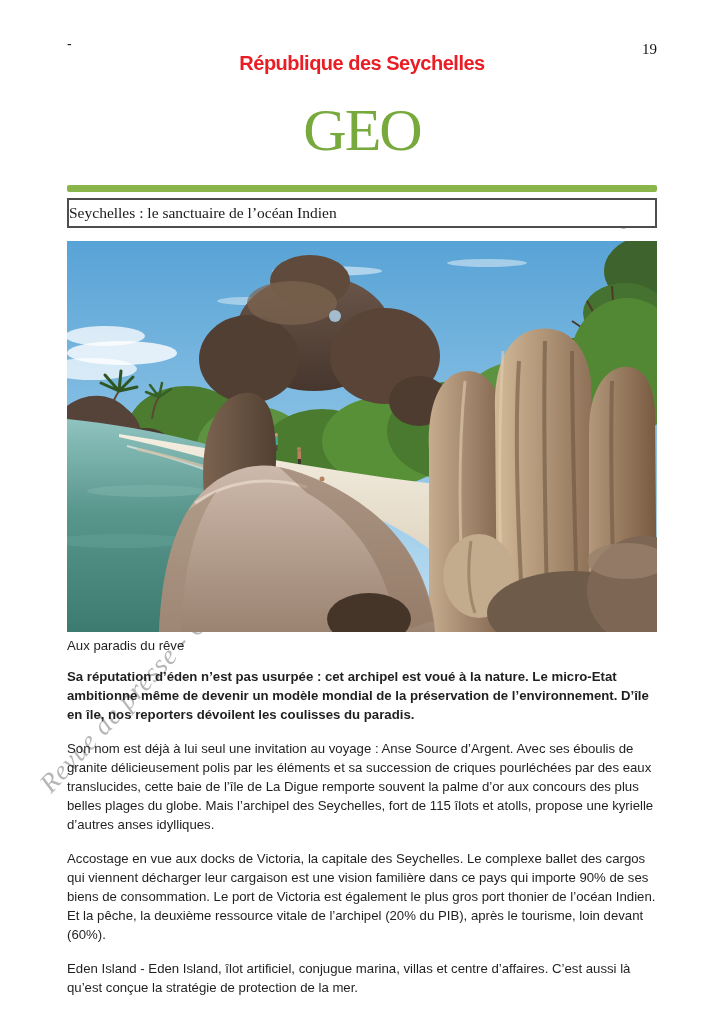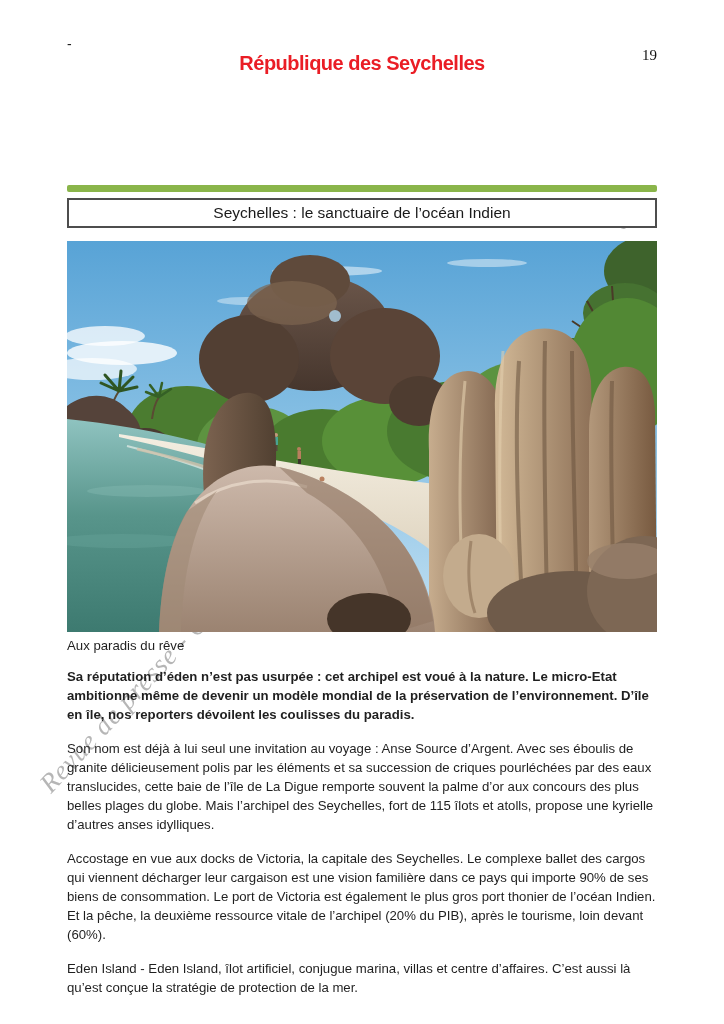--- a/index.html
+++ b/index.html
@@ -11,21 +11,21 @@
     overflow:hidden;
     font-family:"Liberation Sans",sans-serif;
     color:#1f1f1f;
   }
   
   .header-dash{
     position:absolute;left:67px;top:36px;
     font-size:14px;color:#222;
   }
   .page-number{
-    position:absolute;right:67px;top:47px;
+    position:absolute;right:67px;top:41px;
     font-family:"Liberation Serif",serif;
     font-size:15px;color:#111;
   }
   .doc-title{
     position:absolute;left:0;top:52px;width:100%;
     text-align:center;
     font-size:20px;font-weight:bold;
     color:var(--title-red,#ea1d25);
     letter-spacing:-0.5px;
   }
@@ -42,22 +42,22 @@
     position:absolute;left:67px;top:185px;
     width:590px;height:7px;
     background:var(--bar-green,#8ab54a);
     border-radius:2px;
   }
   .section-box{
     position:absolute;left:67px;top:198px;
     width:586px;height:26px;
     border:2px solid #4d4d4d;
     background:#ffffff;
-    text-align:center;
     z-index:2;
+    font-family:Liberation Serif, serif;
   }
   .section-box span{
     font-size:15.5px;line-height:26px;color:#1a1a1a;
   }
   
   .watermark{
     position:absolute;
     font-family:"Liberation Serif",serif;
     font-style:italic;
     color:var(--watermark-gray,#8a8a8a);
@@ -99,20 +99,21 @@
 </style>
 </head>
 <body>
 
 <div class="page">
 
   <span class="header-dash">-</span>
   <span class="page-number">19</span>
 
   <div class="doc-title">République des Seychelles</div>
+  <div class="geo-logo">GEO</div>
   <div class="divider-bar"></div>
 
   <div class="section-box">
     <span>Seychelles : le sanctuaire de l’océan Indien</span>
   </div>
 
   <div class="watermark watermark-main">Revue de presse - Ca</div>
   <div class="watermark watermark-tail">02</div>
 
   <div class="photo-frame">

